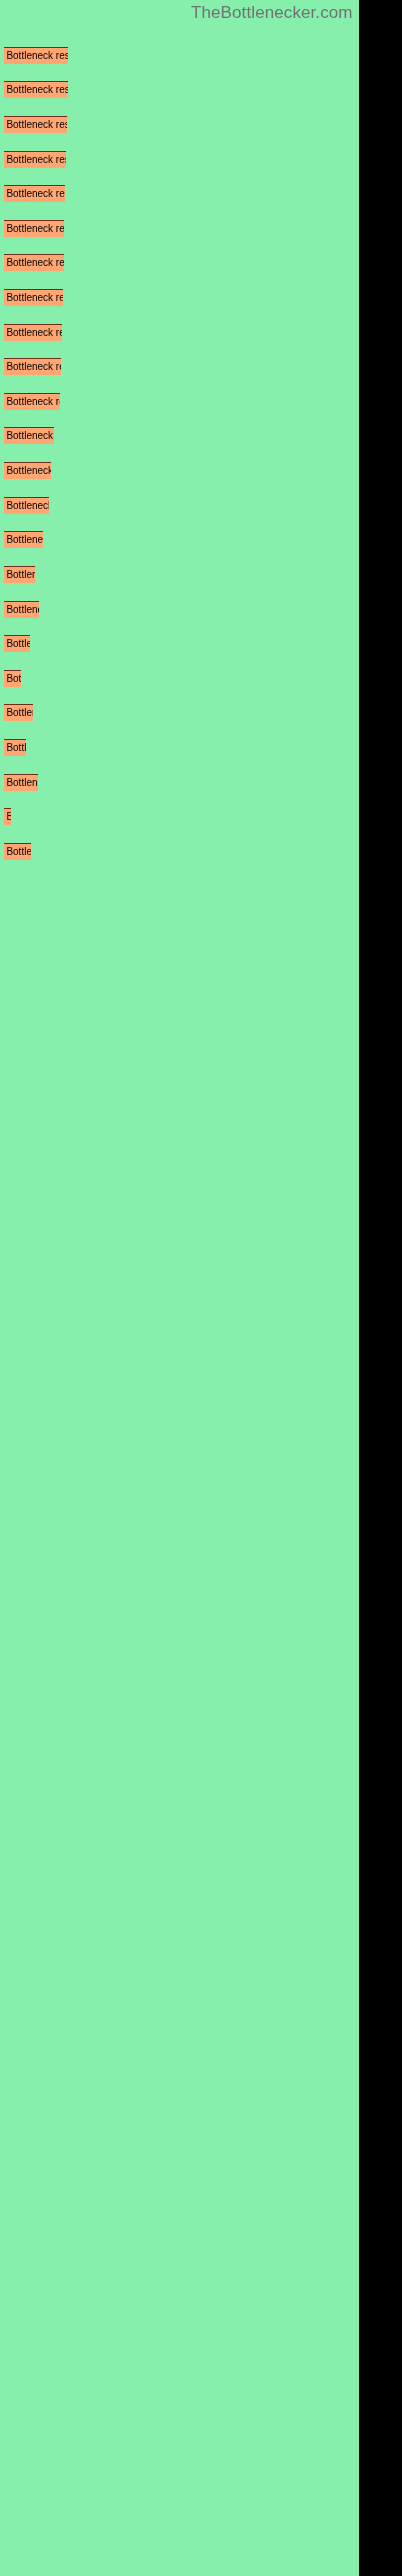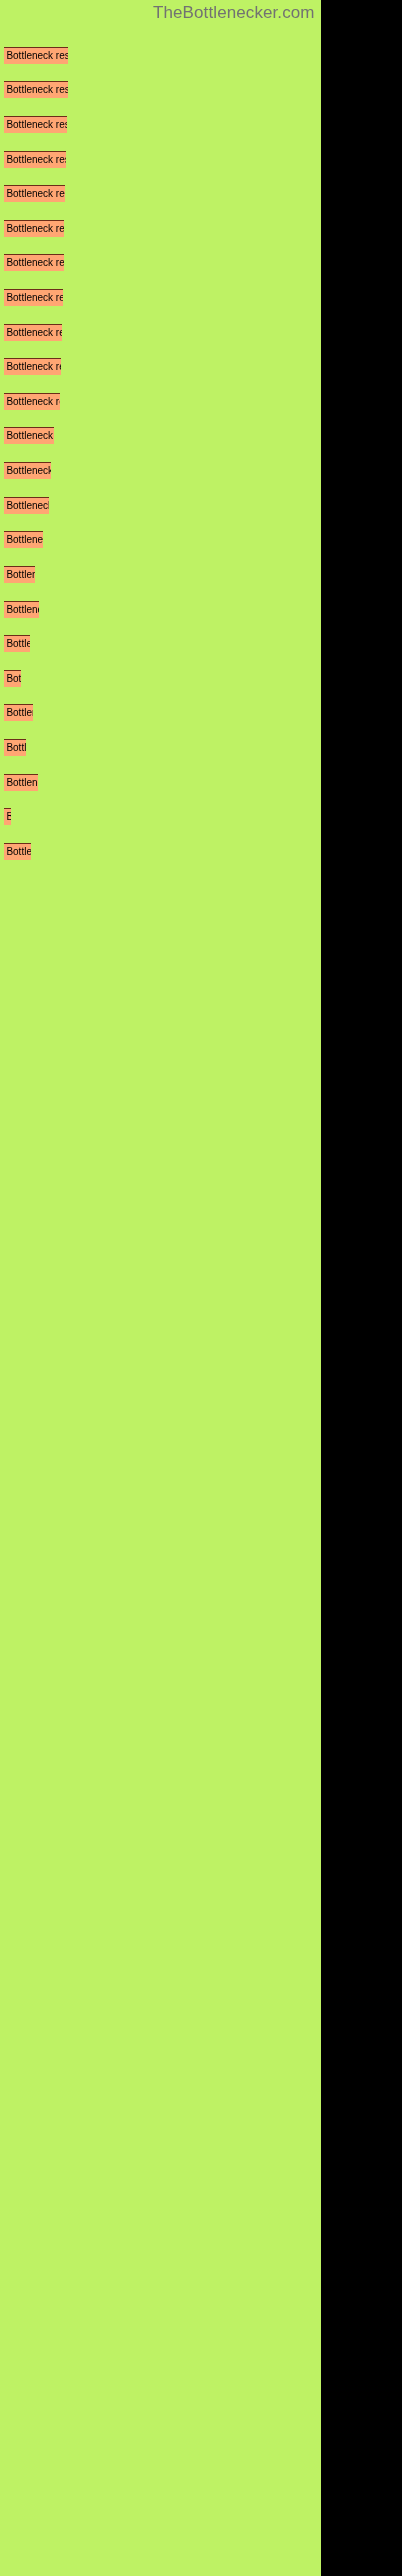--- a/index.html
+++ b/index.html
@@ -12,23 +12,23 @@
     width: 403px;
     height: 2576px;
     position: relative;
     overflow: hidden;
     font-family: "Liberation Sans", sans-serif;
   }
   #chart-root {
     position: absolute;
     left: 0;
     top: 0;
-    width: 321px;
+    width: 359px;
     height: 2576px;
-    background: #bef264;
+    background: #86efac;
   }
   #watermark-title {
     position: absolute;
     right: 6.4px;
     top: 1.6px;
     font-family: "Liberation Sans", sans-serif;
     font-size: 17px;
     line-height: 21px;
     color: #727272;
     letter-spacing: 0.1px;

